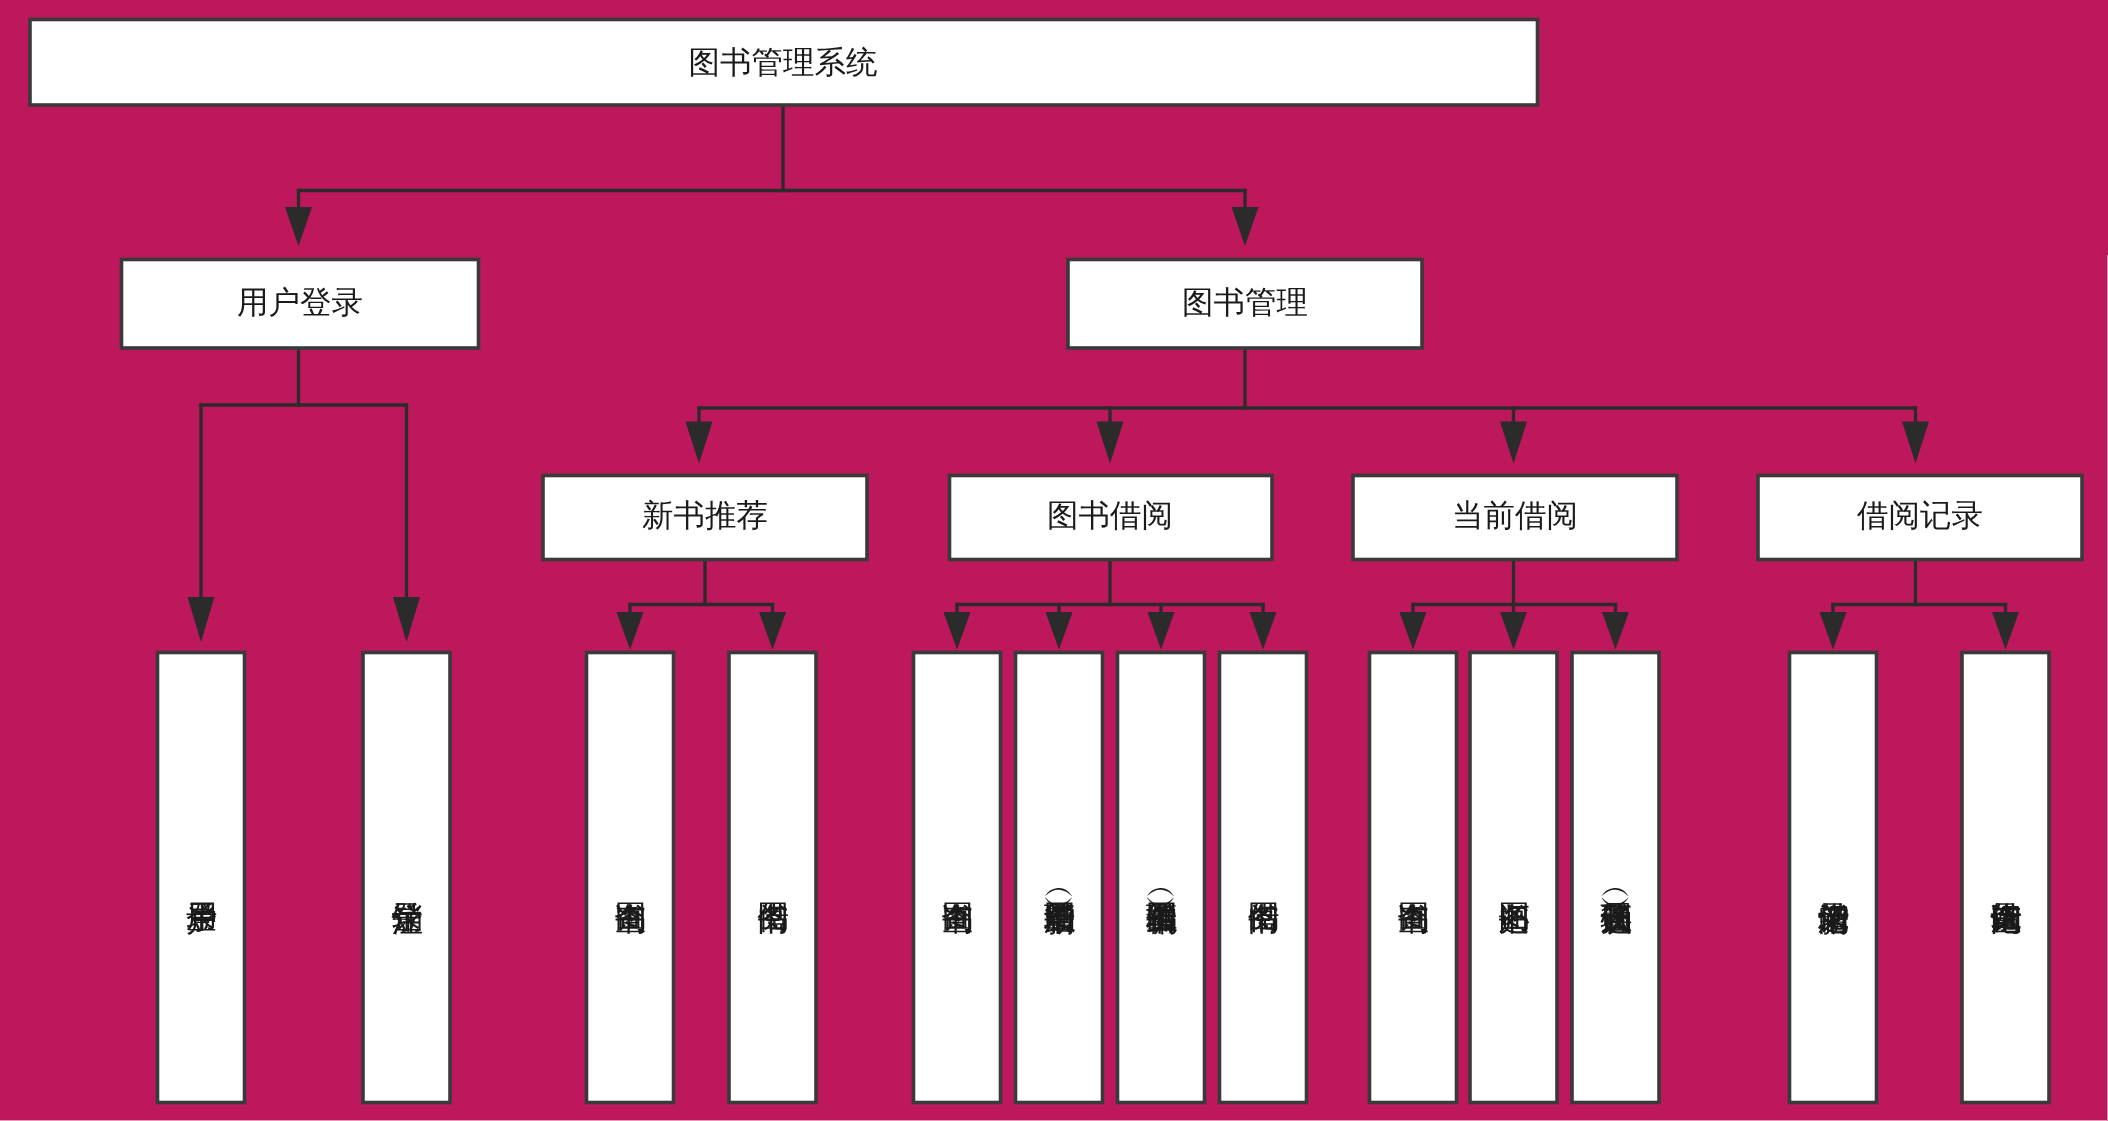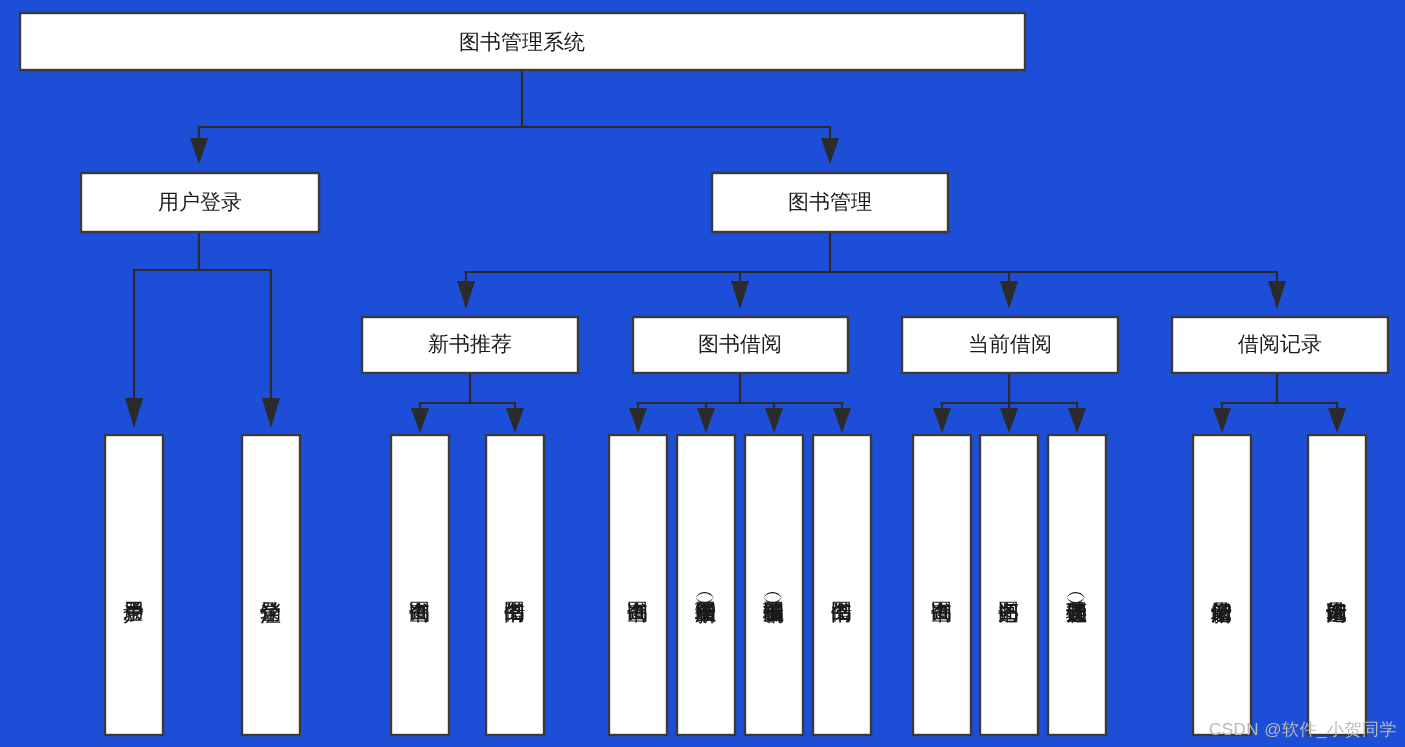--- a/index.html
+++ b/index.html
@@ -10,21 +10,21 @@
   body {
     width: 1405px;
     height: 747px;
     font-family: "Liberation Sans", sans-serif;
     overflow: hidden;
   }
   #diagram-root {
     position: relative;
     width: 1405px;
     height: 747px;
-    background: #1d4ed8;
+    background: #be185d;
   }
   svg.flow {
     position: absolute;
     left: 0;
     top: 0;
     width: 1405px;
     height: 747px;
   }
   .node-rect {
     fill: #ffffff;
@@ -232,15 +232,14 @@
       <text class="node-label-v" x="1222" y="585">新增借阅记录</text>
     </g>
 
     <g>
       <rect class="node-rect" x="1308" y="435" width="58" height="300"></rect>
       <text class="node-label-v" x="1337" y="585">查询借阅记录</text>
     </g>
 
   </svg>
 
-  <div class="watermark-text">CSDN @软件_小贺同学</div>
 
 </div>
 
 </body></html>

